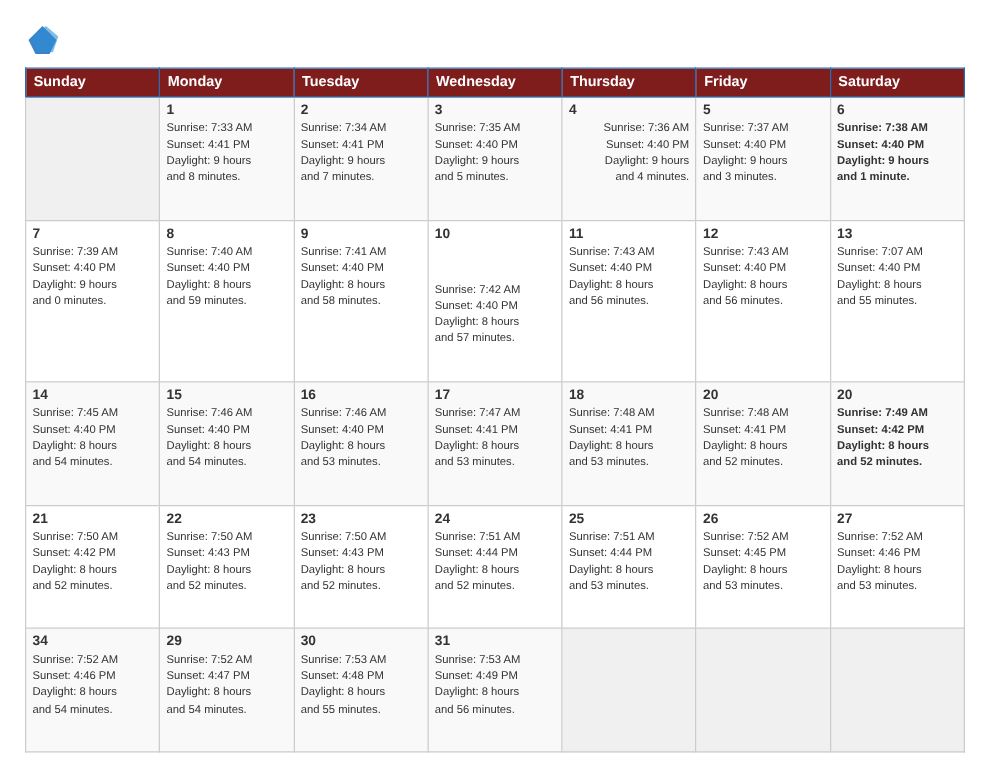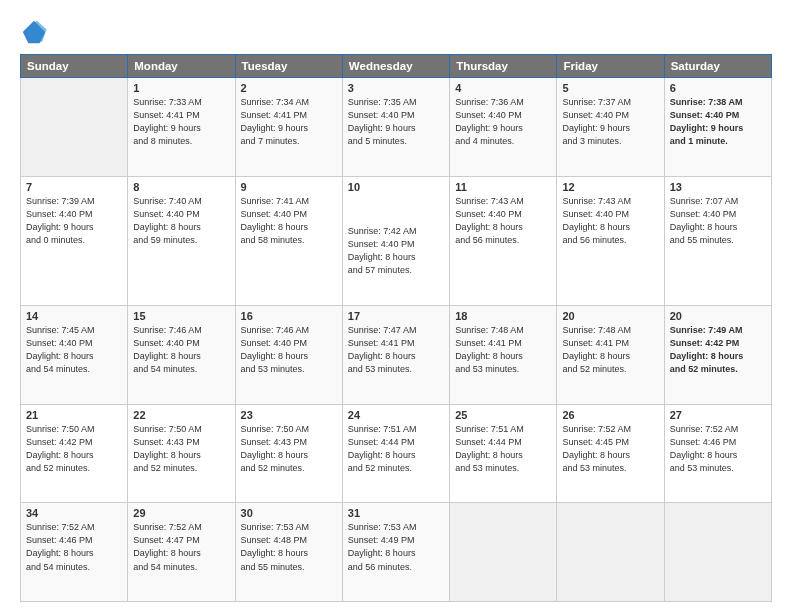--- a/index.html
+++ b/index.html
@@ -53,21 +53,21 @@
       font-size: 14px;
       font-weight: normal;
       color: #555;
     }
     .calendar {
       width: 100%;
       border-collapse: collapse;
       flex: 1;
     }
     .calendar thead tr th {
-      background: #737373;
+      background: #7f1d1d;
       color: #fff;
       font-size: 11.5px;
       font-weight: bold;
       padding: 5px 6px;
       text-align: left;
       border: 1px solid #2b6cb0;
     }
     .calendar tbody tr td {
       border: 1px solid #ccc;
       vertical-align: top;
@@ -151,21 +151,21 @@
           </td>
           <td>
             <span class="day-num">3</span>
             <div class="day-info" style="white-space: pre-line;">Sunrise: 7:35 AM
 Sunset: 4:40 PM
 Daylight: 9 hours
 and 5 minutes.</div>
           </td>
           <td>
             <span class="day-num">4</span>
-            <div class="day-info" style="white-space: pre-line;">Sunrise: 7:36 AM
+            <div class="day-info" style="white-space: pre-line; text-align: right;">Sunrise: 7:36 AM
 Sunset: 4:40 PM
 Daylight: 9 hours
 and 4 minutes.</div>
           </td>
           <td>
             <span class="day-num">5</span>
             <div class="day-info" style="white-space: pre-line;">Sunrise: 7:37 AM
 Sunset: 4:40 PM
 Daylight: 9 hours
 and 3 minutes.</div>

